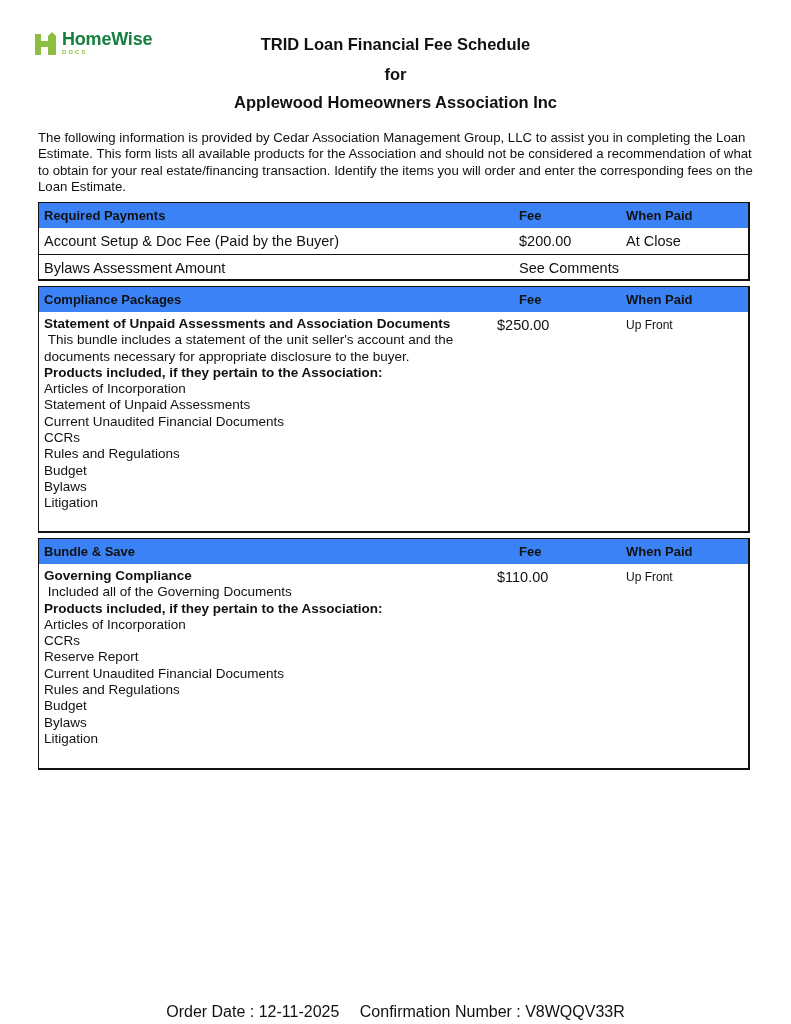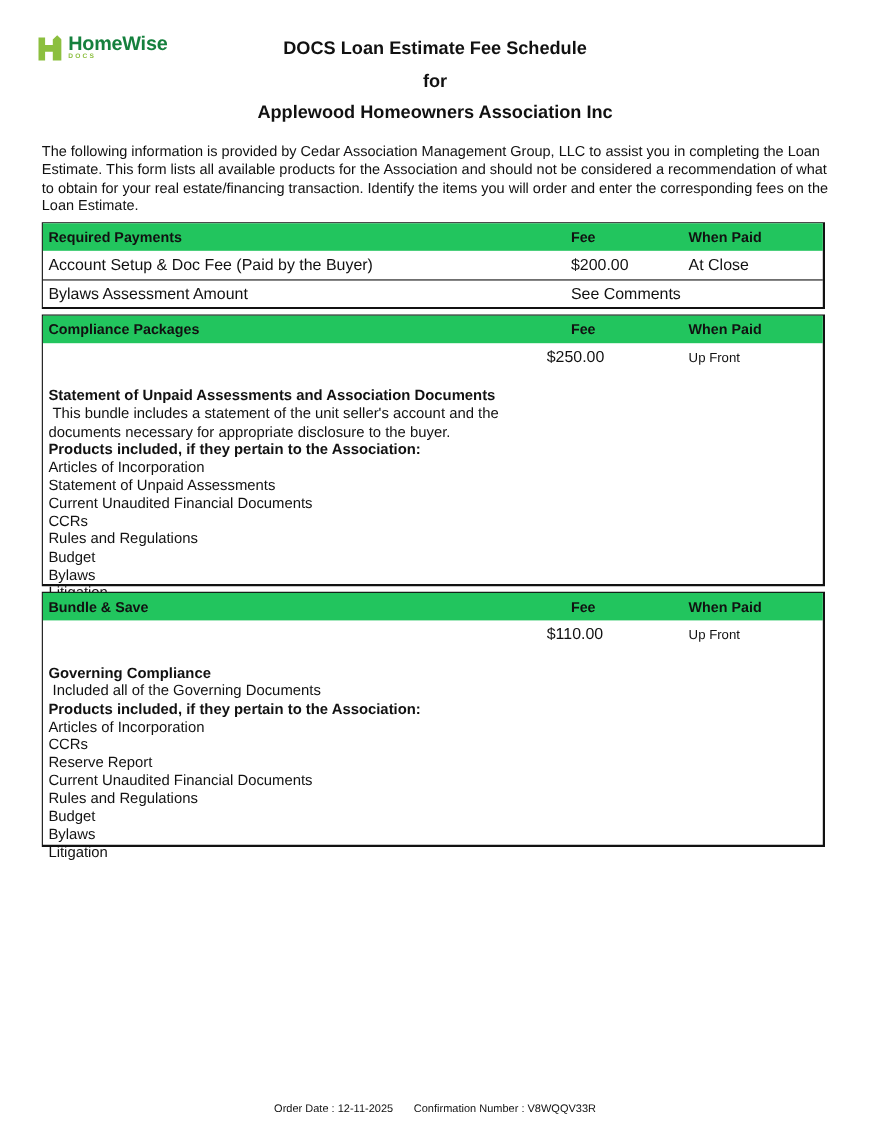--- a/index.html
+++ b/index.html
@@ -23,51 +23,51 @@
     position: absolute; left: 38px; top: 130px; width: 716px;
     font-size: 13.2px; line-height: 16.3px;
   }
 
   .tbl {
     position: absolute; left: 38px; width: 712px;
     border: 1.5px solid #111; border-bottom-width: 2.5px; border-right-width: 2px;
     box-sizing: border-box;
   }
   .row { display: flex; position: relative; }
-  .hdr { background: #22c55e; height: 25px; align-items: center; font-weight: bold; font-size: 13px; }
+  .hdr { background: #3b82f6; height: 25px; align-items: center; font-weight: bold; font-size: 13px; }
   .c1 { position: absolute; left: 5px; }
   .c2 { position: absolute; left: 464px; padding-left: 16px; }
   .c3 { position: absolute; left: 587px; }
   .simple { height: 26px; align-items: center; font-size: 14.5px; border-top: 1.5px solid #111; }
   .simple:first-of-type { border-top: none; }
   .body { font-size: 13.5px; line-height: 16.3px; }
-  .desc { position: absolute; left: 5px; top: 4px; width: 430px; margin-top: 36px; }
+  .desc { position: absolute; left: 5px; top: 4px; width: 430px; }
   .bold { font-weight: bold; }
   .fee-cell { position: absolute; left: 458px; top: 5px; font-size: 14.5px; }
   .when-cell { position: absolute; left: 587px; top: 5px; font-size: 12px; }
 
-  .footer { position: absolute; left: 0; width: 791px; top: 1003px; text-align: center; font-size: 10px; }
+  .footer { position: absolute; left: 0; width: 791px; top: 1003px; text-align: center; font-size: 16px; }
   .footer span { margin: 0 8px; }
 </style>
 </head>
 <body>
 
 <div class="logo">
   <div class="logo-mark">
     <svg width="22" height="26" viewBox="0 0 22 26">
       <path d="M1 4 L7 4 L7 11 L14 11 L14 6 L18 2 L22 6 L22 25 L14 25 L14 17 L7 17 L7 25 L1 25 Z" fill="#8cbf3f"></path>
     </svg>
   </div>
   <div class="logo-text">
     <div class="logo-word">HomeWise</div>
     <div class="logo-sub">DOCS</div>
   </div>
 </div>
 
-<div class="title t1">DOCS Loan Estimate Fee Schedule</div>
+<div class="title t1">TRID Loan Financial Fee Schedule</div>
 <div class="title t2">for</div>
 <div class="title t3">Applewood Homeowners Association Inc</div>
 
 <div class="intro">The following information is provided by Cedar Association Management Group, LLC to assist you in completing the Loan Estimate. This form lists all available products for the Association and should not be considered a recommendation of what to obtain for your real estate/financing transaction. Identify the items you will order and enter the corresponding fees on the Loan Estimate.</div>
 
 <div class="tbl" style="top:202px;height:79px;">
   <div class="row hdr">
     <span class="c1">Required Payments</span>
     <span class="c2">Fee</span>
     <span class="c3">When Paid</span>

